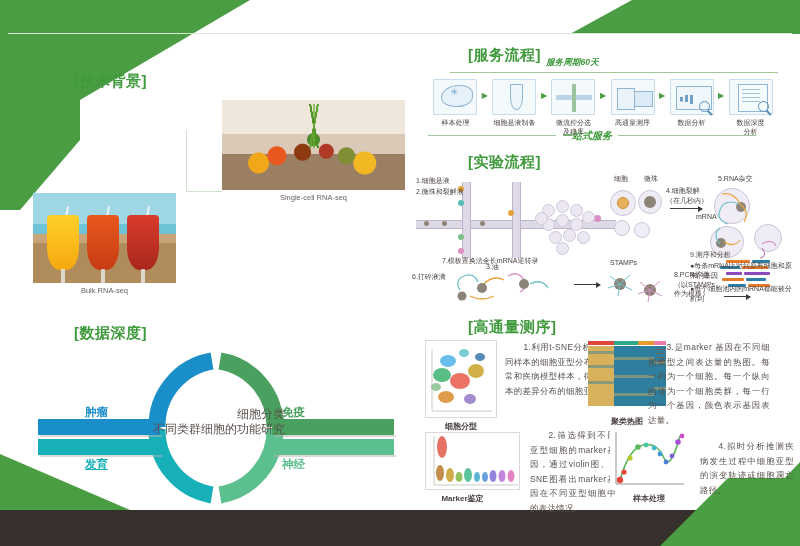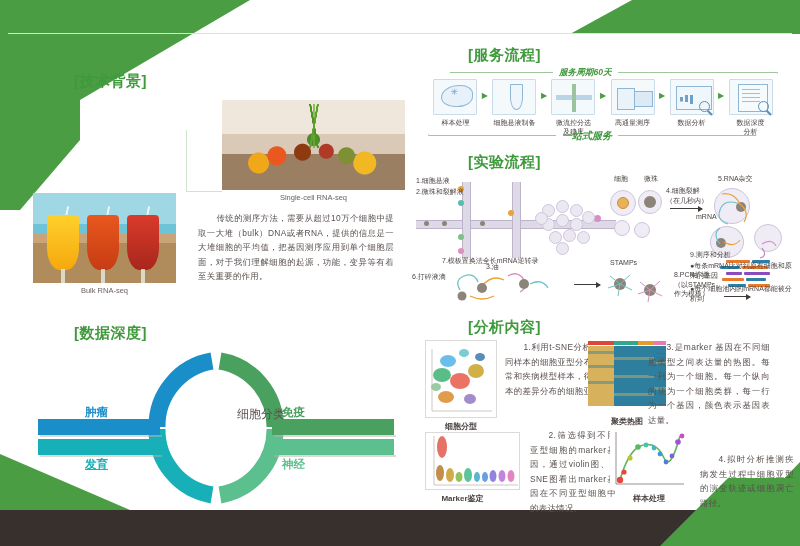--- a/index.html
+++ b/index.html
@@ -287,23 +287,20 @@
   <div class="photo photo-drinks" style="left:33px; top:193px; width:143px; height:90px;">
     <div class="straw" style="left:22%; bottom:52%;"></div>
     <div class="straw" style="left:50%; bottom:52%;"></div>
     <div class="straw" style="left:78%; bottom:52%;"></div>
     <div class="glass g1"></div>
     <div class="glass g2"></div>
     <div class="glass g3"></div>
   </div>
   <div class="caption" style="left:33px; top:286px; width:143px;">Bulk RNA-seq</div>
 
-  <div class="ptext" style="left:198px; top:211px; width:196px;">
-    <span class="ind"></span><span>传统的测序方法，需要从超过10万个细胞中提取一大堆（bulk）DNA或者RNA，提供的信息是一大堆细胞的平均值，把基因测序应用到单个细胞层面，对于我们理解细胞的起源，功能，变异等有着至关重要的作用。</span>
-  </div>
 
   <div class="sec-title" style="left:30px; top:324px;">[数据深度]</div>
 
   <div class="app-wrap" style="left:20px; top:345px; width:385px; height:165px;">
 
     <svg width="385" height="165" viewBox="0 0 385 165">
 
       <path d="M 192 16 A 66 66 0 0 0 137 82" fill="none" stroke="#1a8ec9" stroke-width="17"></path>
 
       <path d="M 137 84 A 66 66 0 0 0 192 150" fill="none" stroke="#18b0b8" stroke-width="17"></path>
@@ -324,28 +321,29 @@
       <rect x="254" y="110" width="122" height="2" fill="#b9b2ad" opacity=".5"></rect>
     </svg>
 
     <div class="dom-label" style="left: 65px; top: 60px; color: rgb(26, 142, 201);">肿瘤</div>
     <div class="dom-label" style="left: 262px; top: 60px; color: rgb(74, 160, 94);">免疫</div>
     <div class="dom-label" style="left: 65px; top: 112px; color: rgb(24, 176, 184); text-decoration: underline;">发育</div>
     <div class="dom-label" style="left: 262px; top: 112px; color: rgb(92, 191, 142);">神经</div>
 
     <div class="center-text" style="left:125px; top:62px;">
       <div>细胞分类</div>
+      <div>不同类群细胞的功能研究</div>
     </div>
   </div>
 
   <div class="sec-title" style="left:424px; top:46px;">[服务流程]</div>
 
   <div class="flow-frame" style="left:428px; top:72px; width:350px; height:64px;"></div>
 
-  <div class="flow-label" style="left:540px; top:67px;margin-left:13px;">服务周期60天</div>
+  <div class="flow-label" style="left:540px; top:57px;">服务周期60天</div>
   <div class="flow-label" style="left:556px; top:129px; font-size:10px;">一站式服务</div>
 
   <div class="flow-steps" style="left:432px; top:79px; width:342px;">
 
     <div class="flow-step">
       <div class="flow-icon ic-tissue"></div>
       <div class="flow-step-label">样本处理</div>
     </div>
     <div class="flow-arrow">▶</div>
 
@@ -507,21 +505,21 @@
     </div>
 
     <div class="arrow-r" style="left:310px; top:120px; width:26px;"></div>
 
   </div>
 
   <div class="exp-label" style="position:absolute; left:690px; top:250px; width:104px; font-size:7px; line-height:9.6px; color:#4a4341;">9.测序和分析</div>
   <div class="exp-label" style="position:absolute; left:690px; top:261px; width:106px; font-size:7px; line-height:9.6px; color:#4a4341;">●每条mRNA比对到原有细胞和原来的基因</div>
   <div class="exp-label" style="position:absolute; left:690px; top:284px; width:106px; font-size:7px; line-height:9.6px; color:#4a4341;">●每个细胞池内的mRNA都能被分析到</div>
 
-  <div class="sec-title" style="left:424px; top:318px;">[分析内容]</div>
+  <div class="sec-title" style="left:424px; top:318px;">[高通量测序]</div>
 
   <div class="an-box" style="left:425px; top:340px; width:72px; height:78px;">
     <svg width="72" height="78" viewBox="0 0 72 78">
       <g>
         <ellipse cx="22" cy="20" rx="8" ry="6" fill="#4fb3e8" opacity=".85"></ellipse>
         <ellipse cx="16" cy="34" rx="9" ry="7" fill="#3cb371" opacity=".85"></ellipse>
         <ellipse cx="34" cy="40" rx="10" ry="8" fill="#e85a4a" opacity=".85"></ellipse>
         <ellipse cx="50" cy="30" rx="8" ry="7" fill="#c9a227" opacity=".85"></ellipse>
         <ellipse cx="20" cy="56" rx="8" ry="6" fill="#d98b2b" opacity=".85"></ellipse>
         <ellipse cx="44" cy="58" rx="6" ry="5" fill="#8b6fbf" opacity=".8"></ellipse>
@@ -605,17 +603,17 @@
         <circle cx="56" cy="34" r="2.4" fill="#4f7fd8"></circle>
         <circle cx="62" cy="28" r="2.4" fill="#7f5fd8"></circle>
         <circle cx="68" cy="14" r="2.8" fill="#a84fd8"></circle>
         <circle cx="72" cy="8" r="2.4" fill="#c84fc8"></circle>
       </g>
       <line x1="6" y1="56" x2="74" y2="56" stroke="#6b6360" stroke-width=".7"></line>
       <line x1="6" y1="4" x2="6" y2="56" stroke="#6b6360" stroke-width=".7"></line>
     </svg>
   </div>
   <div class="caption bold" style="left:610px; top:493px; width:78px;">样本处理</div>
-  <div class="ptext" style="left:700px; top:452px; width:94px;">
+  <div class="ptext" style="left:700px; top:439px; width:94px;">
     <span class="ind"></span><span>4.</span><span>拟时分析推测疾病发生过程中细胞亚型的演变轨迹或细胞凋亡路径。</span>
   </div>
 
 </div>
 
 </body></html>

